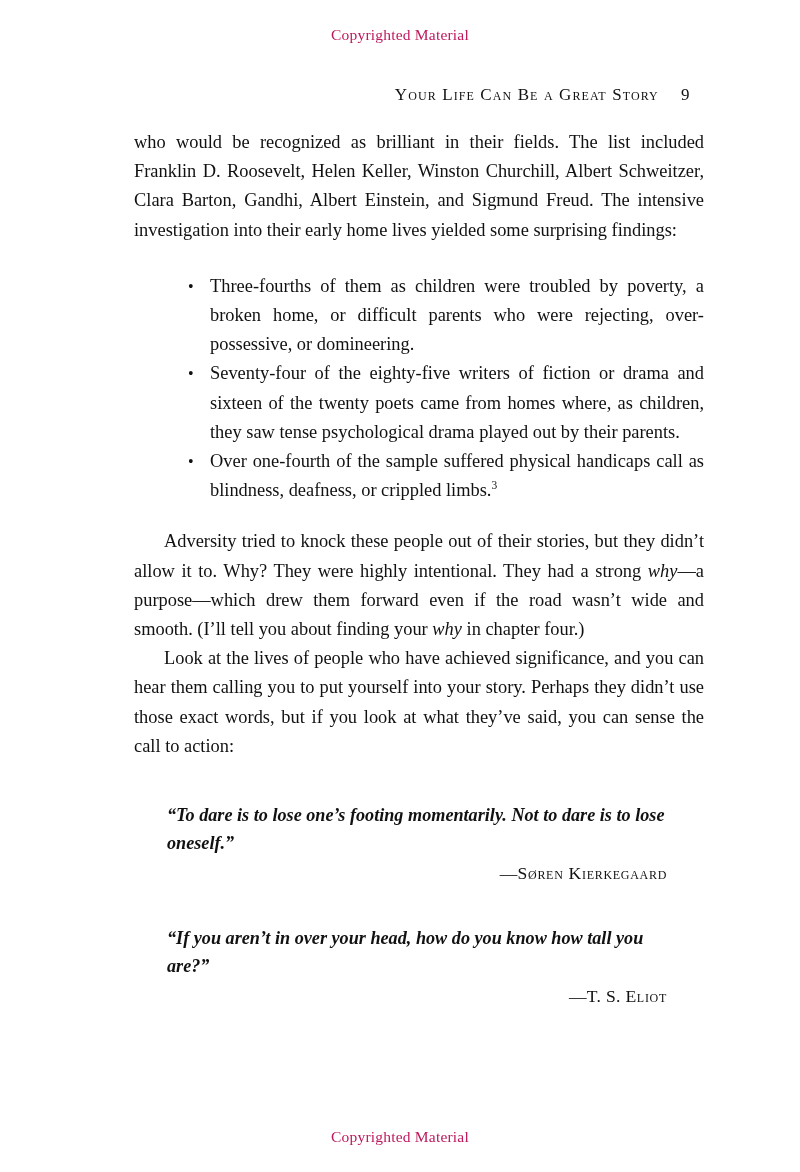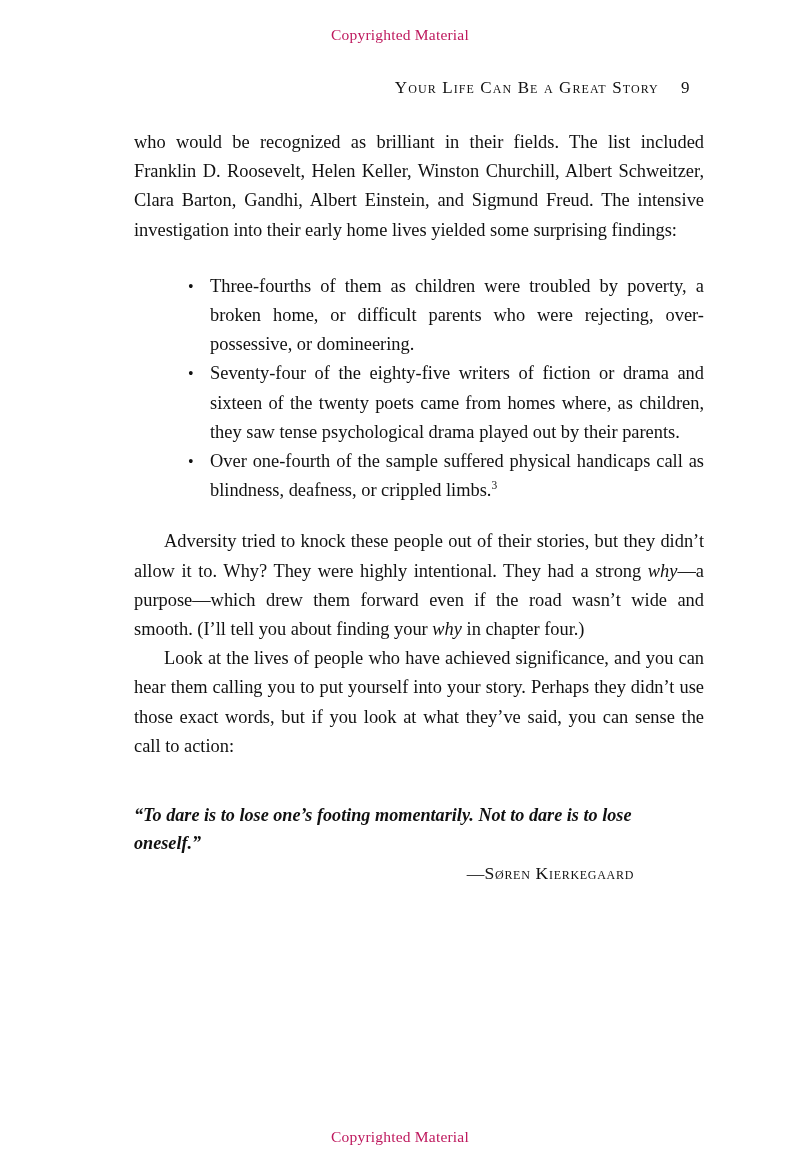--- a/index.html
+++ b/index.html
@@ -29,21 +29,21 @@
     font-family: "Liberation Serif", "DejaVu Serif", serif;
     font-size: 15.5px;
     color: #be185d;
     letter-spacing: 0.2px;
   }
   .watermark-top { top: 26px; }
   .watermark-bottom { top: 1128px; }
 
   .running-head {
     position: absolute;
-    top: 78px;
+    top: 85px;
     left: 120px;
     width: 570px;
     text-align: right;
     font-size: 17px;
     letter-spacing: 0.6px;
     white-space: nowrap;
   }
   .running-head .title-text {
     font-variant: small-caps;
     letter-spacing: 1.1px;
@@ -89,20 +89,21 @@
     content: "\2022";
     position: absolute;
     left: 0;
     top: 0;
     font-size: 16px;
   }
   .gap-after-list { height: 22px; }
 
   .quote-block {
     margin-top: 40px;
+    margin-left: 33px;
     width: 500px;
   }
   .quote-block .quote-text {
     margin: 0;
     font-style: italic;
     font-weight: bold;
     font-size: 18.2px;
     line-height: 28px;
   }
   .quote-block .attribution {
@@ -147,18 +148,22 @@
 
     <p class="body-text indent"><span>Adversity tried to knock these people out of their stories, but they didn’t allow it to. Why? They were highly intentional. They had a strong </span><em>why</em><span>—a purpose—which drew them forward even if the road wasn’t wide and smooth. (I’ll tell you about finding your </span><em>why</em><span> in chapter four.)</span></p>
 
     <p class="body-text indent">Look at the lives of people who have achieved significance, and you can hear them calling you to put yourself into your story. Perhaps they didn’t use those exact words, but if you look at what they’ve said, you can sense the call to action:</p>
 
     <div class="quote-block">
       <p class="quote-text">“To dare is to lose one’s footing momentarily. Not to dare is to lose oneself.”</p>
       <p class="attribution"><span>—</span><span class="sc">Søren Kierkegaard</span></p>
     </div>
 
+    <div class="quote-block">
+      <p class="quote-text">“If you aren’t in over your head, how do you know how tall you are?”</p>
+      <p class="attribution"><span>—T. S. </span><span class="sc">Eliot</span></p>
+    </div>
 
   </div>
 
   <div class="watermark watermark-bottom">Copyrighted Material</div>
 
 </div>
 
 </body></html>

